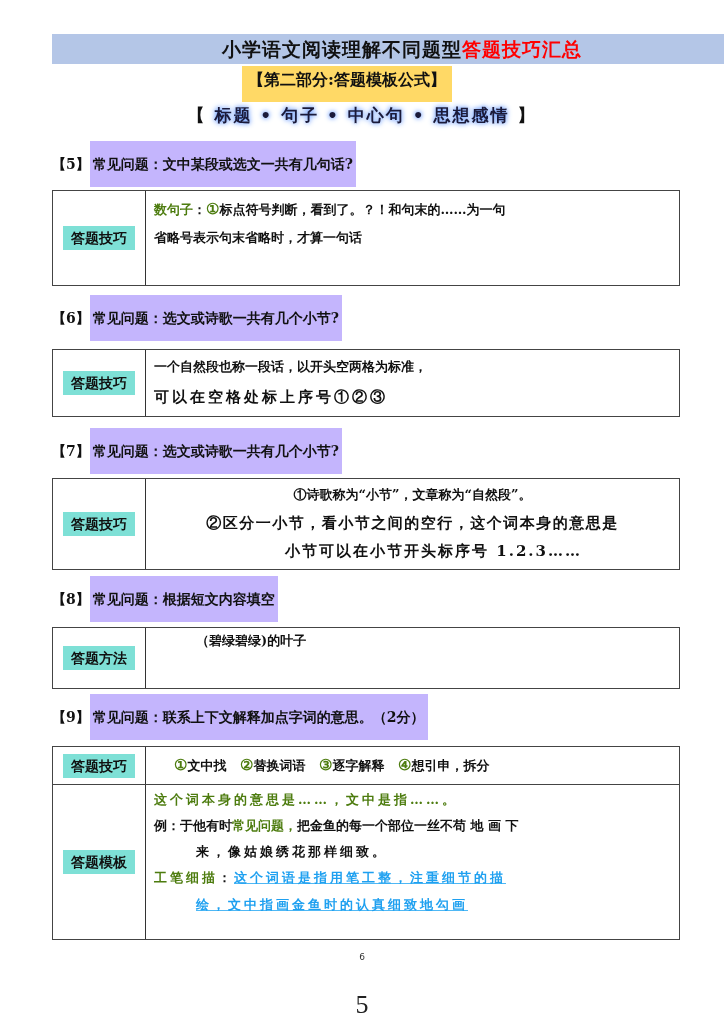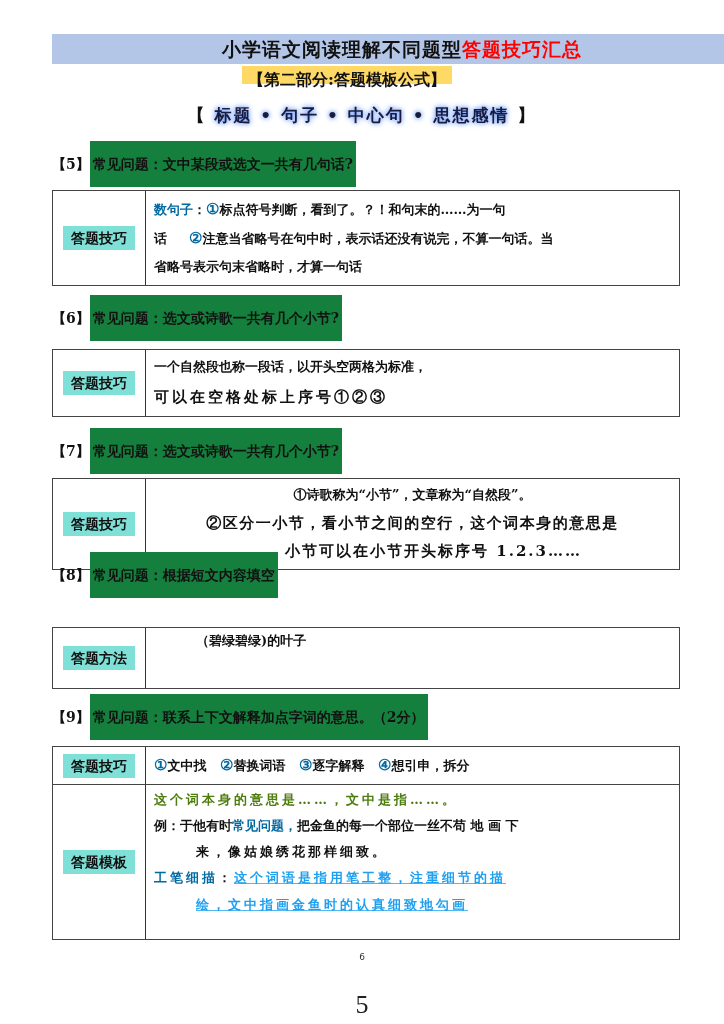--- a/index.html
+++ b/index.html
@@ -7,48 +7,48 @@
   body { font-family: "DejaVu Serif", "Liberation Serif", serif; color: #111; position: relative; }
 
   .title-band {
     position: absolute; left: 52px; top: 34px; width: 700px; height: 30px;
     background: #b4c6e7; text-align: center; font-size: 19px; font-weight: bold;
     line-height: 30px; letter-spacing: 1px;
   }
   .title-band .red { color: #ff0000; }
 
   .subtitle {
-    position: absolute; left: 242px; top: 66px; height: 18px; padding: 0 6px;
+    position: absolute; left: 242px; top: 66px; height: 36px; padding: 0 6px;
     background: #ffd966; font-size: 16px; font-weight: bold; line-height: 27px;
   }
   .keywords {
     position: absolute; left: 0; width: 724px; top: 100px; text-align: center;
     font-size: 17px; font-weight: bold; line-height: 30px; letter-spacing: 2px;
   }
   .keywords .kw { text-shadow: 0 0 4px #6fa0ff, 0 0 6px #8fb4ff; color: #1a1a3a; }
 
   .q-head {
     position: absolute; left: 52px; font-size: 14px; font-weight: bold; line-height: 22px;
   }
-  .q-head .q-text { background: #15803d; padding: 15px 3px; }
+  .q-head .q-text { background: #c4b5fd; padding: 15px 3px; }
 
   .box {
     position: absolute; left: 52px; width: 628px; border: 1.5px solid #444;
     display: flex;
   }
   .box .label-cell {
     width: 93px; border-right: 1.5px solid #333; display: flex; align-items: center; justify-content: center;
   }
   .label {
     background: #7ee0d6; font-size: 14px; font-weight: bold; padding: 2px 8px; line-height: 20px;
   }
   .box .content-cell {
     flex: 1; padding: 6px 8px; font-size: 13px; font-weight: bold; line-height: 27px;
   }
-  .red { color: #0369a1; }
+  .red { color: #4d7c0f; }
   .blue-ul { color: #1ea0f0; text-decoration: underline; text-decoration-color: #4fb8f5; font-family: Liberation Mono, monospace; }
   .red-ul { color: #4d7c0f; text-decoration-color: #ff3030; }
   .spaced { letter-spacing: 3px; }
   .indent { padding-left: 42px; }
   .big { font-size: 15px; }
 
   .table9 { position: absolute; left: 52px; top: 746px; width: 628px; border: 1.5px solid #444; }
   .table9 .row { display: flex; }
   .table9 .row + .row { border-top: 1.5px solid #444; }
 
@@ -72,23 +72,20 @@
   <span>【5】</span><span class="q-text">常见问题：文中某段或选文一共有几句话?</span>
 </div>
 <div class="box" style="top:190px; height:96px;">
   <div class="label-cell">
     <span class="label">答题技巧</span>
   </div>
   <div class="content-cell" style="padding-top:4px; line-height:28px;">
     <div>
       <span class="red">数句子</span><span>：</span><span class="red big">①</span><span>标点符号判断，看到了。？！和句末的……为一句</span>
     </div>
-    <div>
-      <span>话　</span>&nbsp;&nbsp;<span class="red big">②</span><span>注意当省略号在句中时，表示话还没有说完，不算一句话。当</span>
-    </div>
     <div>省略号表示句末省略时，才算一句话</div>
   </div>
 </div>
 
 <div class="q-head" style="top:307px;">
   <span>【6】</span><span class="q-text">常见问题：选文或诗歌一共有几个小节?</span>
 </div>
 <div class="box" style="top:349px; height:68px;">
   <div class="label-cell">
     <span class="label">答题技巧</span>
@@ -106,41 +103,41 @@
   <div class="label-cell">
     <span class="label">答题技巧</span>
   </div>
   <div class="content-cell" style="padding-top:2px; line-height:28px;text-align:center;">
     <div>①诗歌称为“小节”，文章称为“自然段”。</div>
     <div class="big" style="letter-spacing:1.5px;">②区分一小节，看小节之间的空行，这个词本身的意思是</div>
     <div class="big indent" style="letter-spacing:2px;">小节可以在小节开头标序号 1.2.3……</div>
   </div>
 </div>
 
-<div class="q-head" style="top:564px;">
+<div class="q-head" style="top:588px;">
   <span>【8】</span><span class="q-text">常见问题：根据短文内容填空</span>
 </div>
 <div class="box" style="top:627px; height:62px;">
   <div class="label-cell">
     <span class="label">答题方法</span>
   </div>
   <div class="content-cell" style="padding-top:1px; line-height:24px;">
     <div class="indent">（碧绿碧绿)的叶子</div>
   </div>
 </div>
 
 <div class="q-head" style="top:706px;">
   <span>【9】</span><span class="q-text">常见问题：联系上下文解释加点字词的意思。（2分）</span>
 </div>
 <div class="table9">
   <div class="row" style="height:37px;">
     <div class="label-cell" style="width:93px; border-right:1.5px solid #333; display:flex; align-items:center; justify-content:center;">
       <span class="label">答题技巧</span>
     </div>
-    <div class="content-cell" style="flex:1; padding:5px 8px; font-size:13px; font-weight:bold; line-height:26px;">
+    <div class="content-cell" style="flex:1; padding:5px 8px; font-size:13px; font-weight:bold; line-height:26px;margin-left:20px;">
       <span class="red big">①</span><span>文中找</span>&nbsp;&nbsp;
       <span class="red big">②</span><span>替换词语</span>&nbsp;&nbsp;
       <span class="red big">③</span><span>逐字解释</span>&nbsp;&nbsp;
       <span class="red big">④</span><span>想引申，拆分</span>
     </div>
   </div>
   <div class="row" style="height:155px;">
     <div class="label-cell" style="width:93px; border-right:1.5px solid #333; display:flex; align-items:center; justify-content:center;">
       <span class="label">答题模板</span>
     </div>

